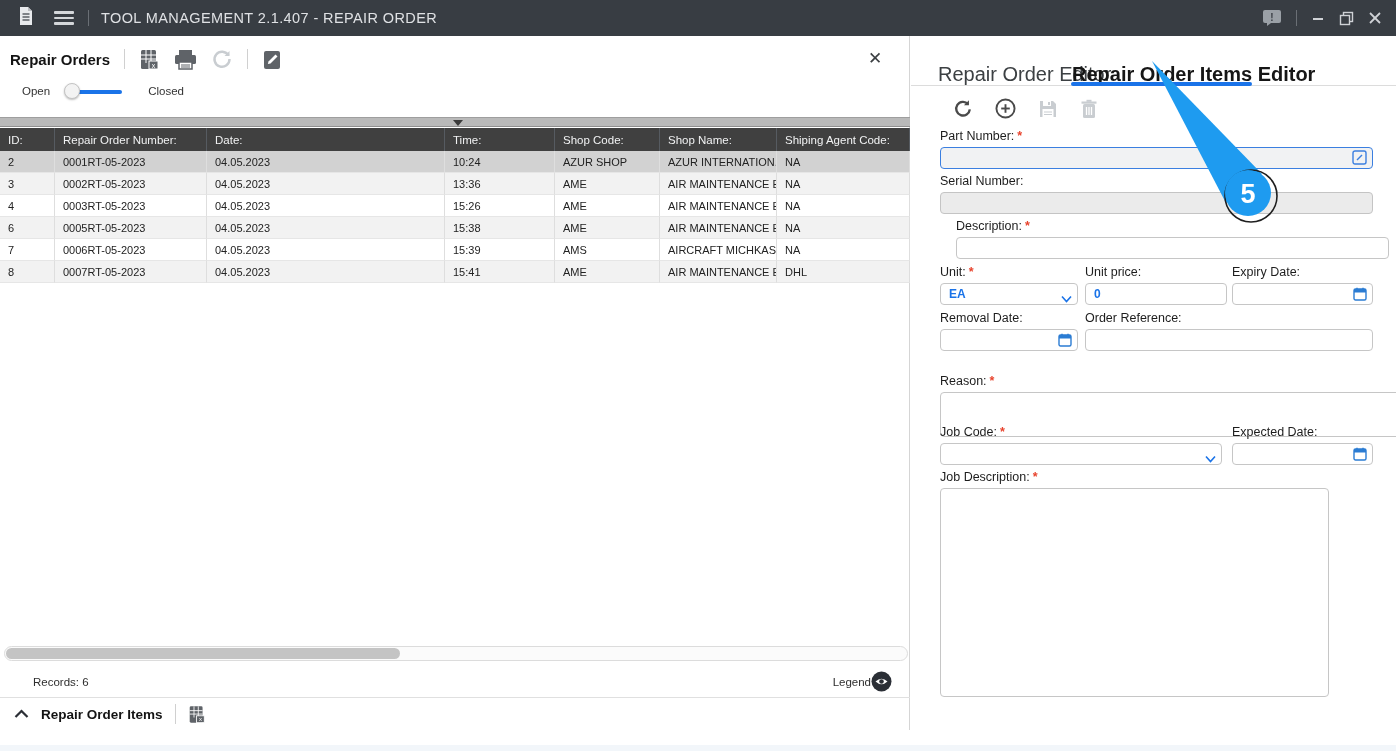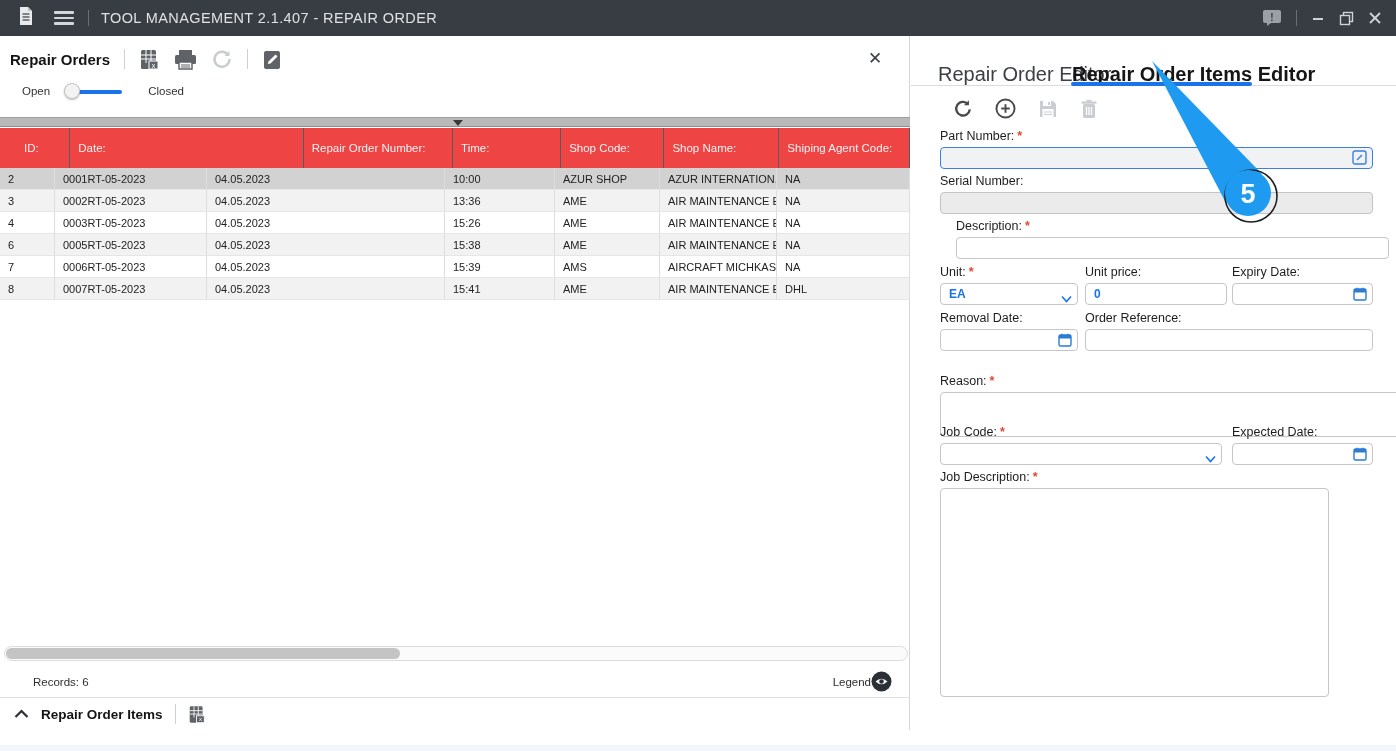--- a/index.html
+++ b/index.html
@@ -26,21 +26,21 @@
 
   .toggle-row { position:absolute; left:22px; top:46px; display:flex; align-items:center; font-size:11.5px; color:#333; }
   .switch { position:relative; width:70px; height:18px; margin:0 14px; cursor:pointer; }
   .switch .track { position:absolute; left:12px; top:8px; width:46px; height:3.5px; background:#1a73e8; border-radius:2px; }
   .switch .knob { position:absolute; left:0; top:1px; width:16px; height:16px; border-radius:50%; background:#f3f3f3; border:1px solid #c4c4c4; box-shadow:0 1px 2px rgba(0,0,0,.25); }
 
   .splitter { position:absolute; left:0; top:81px; width:910px; height:10px; background:#b9b9b9; border-top:1px solid #9e9e9e; border-bottom:1px solid #8f8f8f; }
   .splitter .tri { position:absolute; left:453px; top:2px; width:0; height:0; border-left:5px solid transparent; border-right:5px solid transparent; border-top:6px solid #3a3a3a; }
 
   .grid { position:absolute; left:0; top:92px; width:910px; }
-  .thead { display:flex; height:40px; background:#ef4444; align-items:stretch;padding-left:16px; }
+  .thead { display:flex; height:23px; background:#404040; align-items:stretch; }
   .th { color:#f1f2f3; font-size:11.5px; display:flex; align-items:center; padding:0 8px; border-right:1px solid #565b61; overflow:hidden; white-space:nowrap; }
   .trow { display:flex; height:22px; background:#fff; cursor:pointer; }
   .trow.alt { background:#f2f2f2; }
   .trow.sel { background:#d2d2d2; }
   .td { font-size:11px; color:#222; display:flex; align-items:center; padding:0 8px; border-right:1px solid #dedede; border-bottom:1px solid #e6e6e6; overflow:hidden; white-space:nowrap; }
   .c0{width:55px;} .c1{width:152px;} .c2{width:238px;} .c3{width:110px;} .c4{width:105px;text-align:right;} .c5{width:117px;} .c6{width:133px;}
 
   .hscroll { position:absolute; left:4px; top:610px; width:904px; height:15px; border:1px solid #dcdcdc; border-radius:8px; background:#fbfbfb; }
   .hscroll .thumb { position:absolute; left:1px; top:1px; width:394px; height:11px; background:#c4c4c4; border-radius:7px; }
 
@@ -189,33 +189,33 @@
       <span>Closed</span>
     </div>
 
     <div class="splitter">
         <span class="tri"></span>
       </div>
 
     <div class="grid">
       <div class="thead">
           <div class="th c0">ID:</div>
+          <div class="th c1">Repair Order Number:</div>
           <div class="th c2">Date:</div>
-          <div class="th c1">Repair Order Number:</div>
           <div class="th c3">Time:</div>
           <div class="th c4">Shop Code:</div>
           <div class="th c5">Shop Name:</div>
           <div class="th c6">Shiping Agent Code:</div>
         </div>
       <div>
           <div class="trow sel">
             <div class="td c0">2</div>
             <div class="td c1">0001RT-05-2023</div>
             <div class="td c2">04.05.2023</div>
-            <div class="td c3">10:00</div>
+            <div class="td c3">10:24</div>
             <div class="td c4">AZUR SHOP</div>
             <div class="td c5">AZUR INTERNATION...</div>
             <div class="td c6">NA</div>
           </div>
           <div class="trow alt">
             <div class="td c0">3</div>
             <div class="td c1">0002RT-05-2023</div>
             <div class="td c2">04.05.2023</div>
             <div class="td c3">13:36</div>
             <div class="td c4">AME</div>

